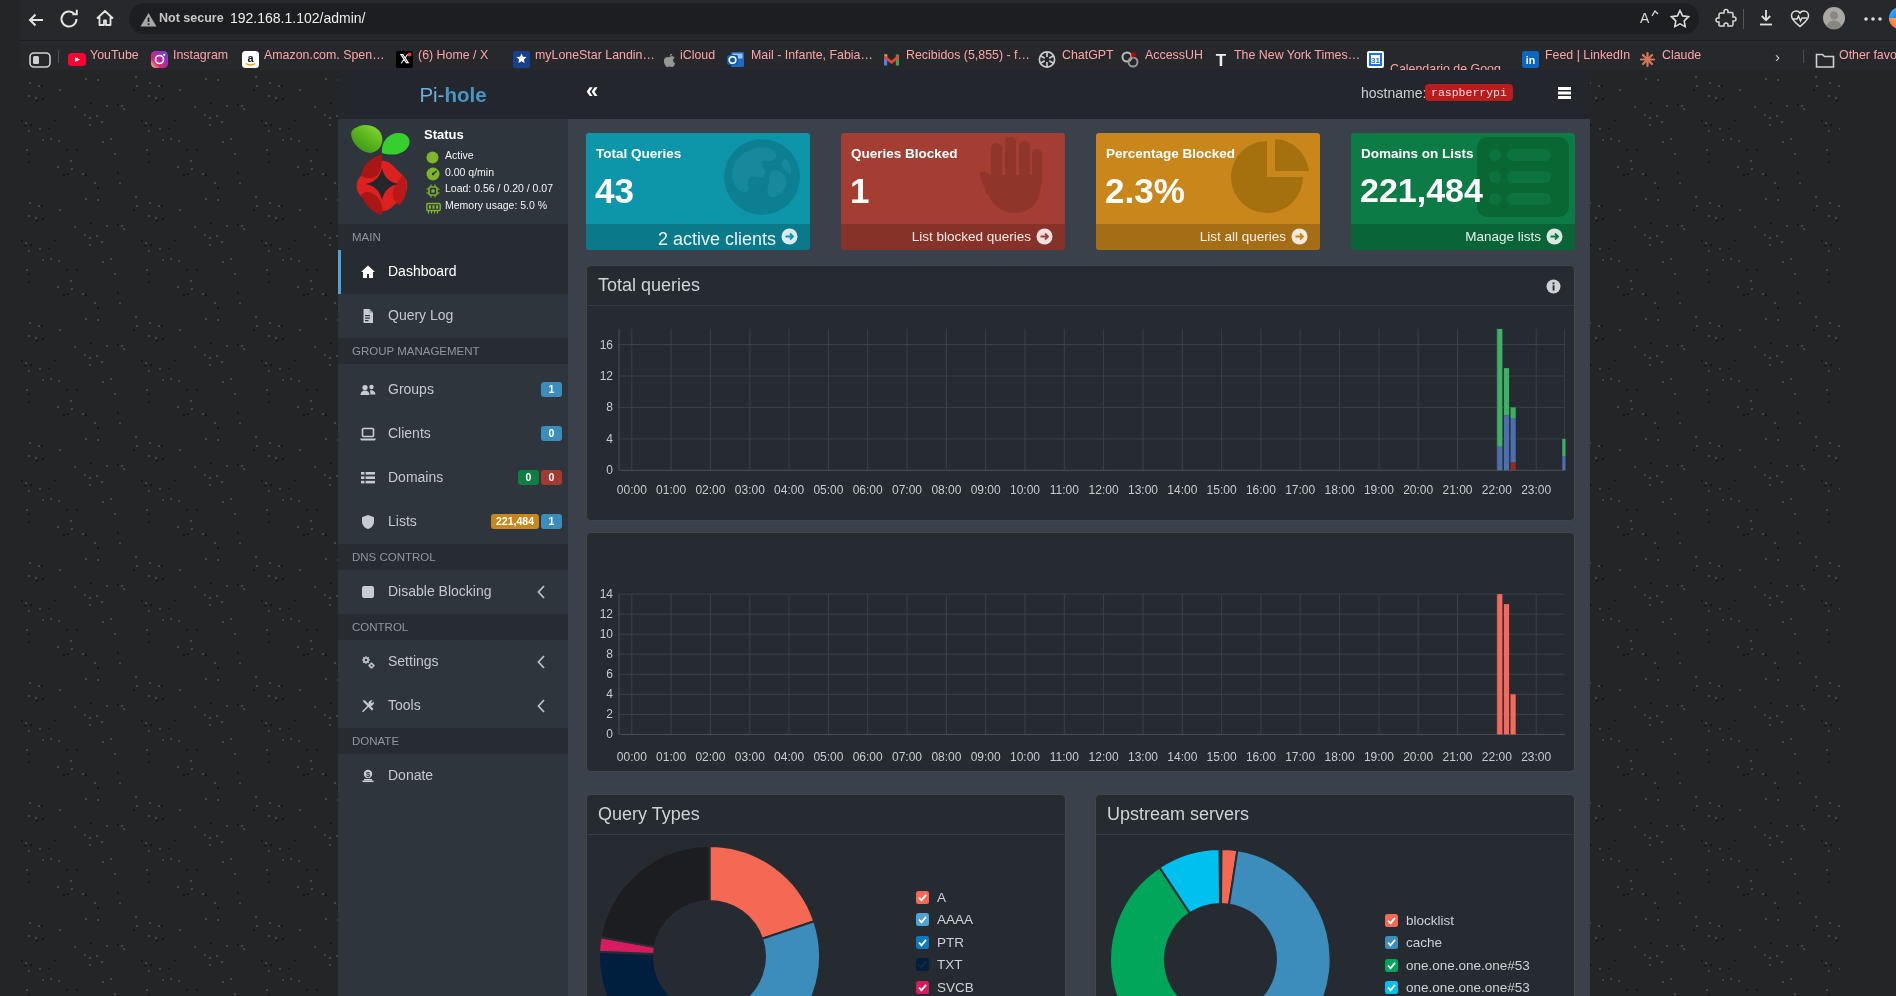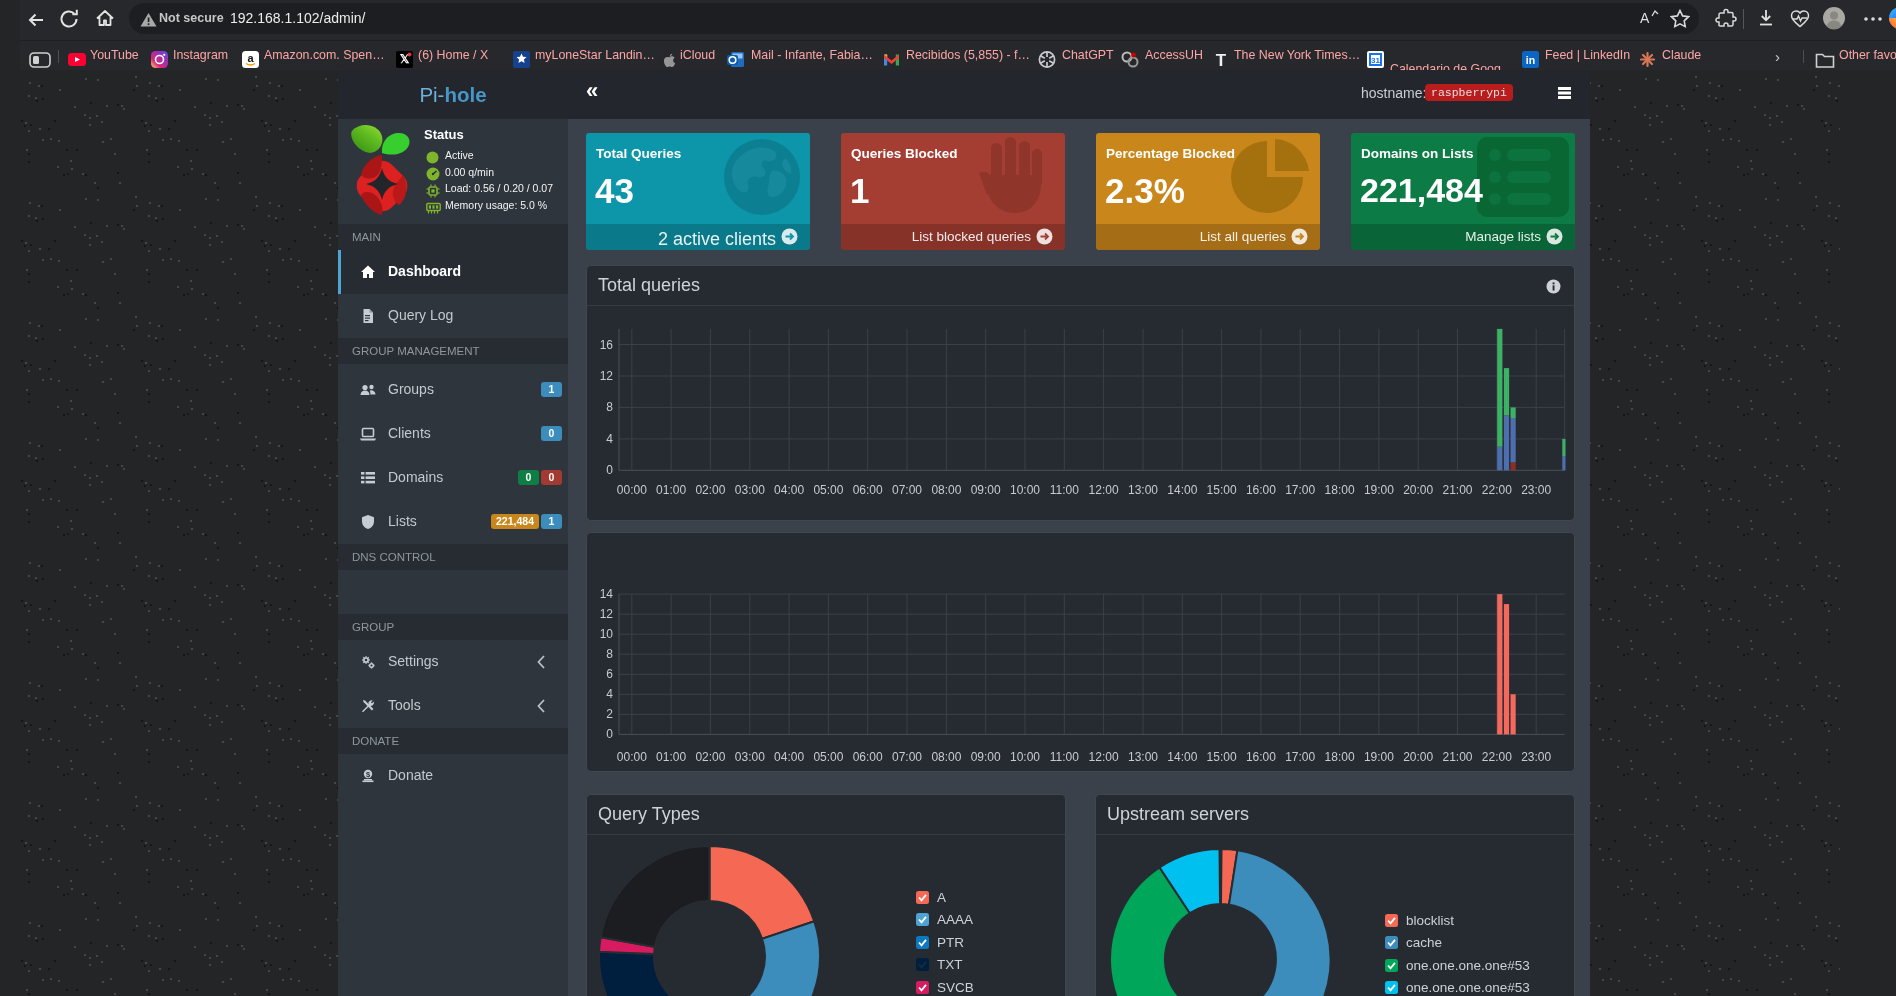--- a/index.html
+++ b/index.html
@@ -333,21 +333,21 @@
             <g stroke="#7eb52a" stroke-width="1.2">
               <line x1="2.5" y1="9" x2="2.5" y2="11.5"></line>
               <line x1="5.5" y1="9" x2="5.5" y2="11.5"></line>
               <line x1="8.5" y1="9" x2="8.5" y2="11.5"></line>
               <line x1="11.5" y1="9" x2="11.5" y2="11.5"></line>
             </g>
           </svg>
 <span class="strow" style="top:128.5px;">Memory usage: 5.0 %</span>
 
     <div style="position:absolute;left:0;top:154px;width:230px;height:26px;background:#272c33;color:#8f969e;font-size:11.5px;line-height:26px;padding-left:14px;box-sizing:border-box;">MAIN</div>
-          <div style="position:absolute;left:0;top:180px;width:230px;height:44px;background:#272c33;border-left:3px solid #4fa4d6;font-weight:bold;">
+          <div style="position:absolute;left:0;top:180px;width:230px;height:44px;background:#272c33;border-left:3px solid #4fa4d6;">
 <svg width="16" height="16" style="position:absolute;left:19px;top:14px;">
               <path d="M8 1.5L1 8h2v6h4v-4h2v4h4V8h2z" fill="#fff"></path>
             </svg>
 <span style="position:absolute;left:47px;top:13px;font-size:14px;color:#fff;white-space:nowrap;">Dashboard</span>
           </div>
           <div style="position:absolute;left:0;top:224px;width:230px;height:44px;">
 <svg width="16" height="16" style="position:absolute;left:22px;top:14px;">
               <path d="M3.5 1h6l3.5 3.5V15h-9.5z" fill="#c6ccd2"></path>
               <path d="M9.5 1v3.5H13" fill="#8f969e"></path>
               <rect x="5" y="7" width="5" height="1.2" fill="#2f353d"></rect>
@@ -390,21 +390,30 @@
           </div>
           <div style="position:absolute;left:0;top:430px;width:230px;height:44px;">
 <svg width="16" height="16" style="position:absolute;left:22px;top:14px;">
               <path d="M8 1l6 2.2v4.3c0 3.8-2.6 6.4-6 7.5-3.4-1.1-6-3.7-6-7.5V3.2z" fill="#c6ccd2"></path>
             </svg>
 <span style="position:absolute;left:50px;top:13px;font-size:14px;color:#c3c9cf;white-space:nowrap;">Lists</span>
             <span style="position:absolute;right:29px;top:14px;background:#c8861b;color:#fff;font-size:10.5px;font-weight:bold;border-radius:3px;padding:1px 5px;text-align:center;line-height:13px;">221,484</span>
             <span style="position:absolute;right:6px;top:14px;background:#3c8dbc;color:#fff;font-size:10.5px;font-weight:bold;border-radius:3px;min-width:15px;padding:1px 3px;text-align:center;line-height:13px;">1</span>
           </div>
           <div style="position:absolute;left:0;top:474px;width:230px;height:26px;background:#272c33;color:#8f969e;font-size:11.5px;line-height:26px;padding-left:14px;box-sizing:border-box;">DNS CONTROL</div>
-          <div style="position:absolute;left:0;top:544px;width:230px;height:26px;background:#272c33;color:#8f969e;font-size:11.5px;line-height:26px;padding-left:14px;box-sizing:border-box;">GROUP</div>
+          <div style="position:absolute;left:0;top:500px;width:230px;height:44px;">
+<svg width="16" height="16" style="position:absolute;left:22px;top:14px;">
+              <rect x="2" y="2" width="12" height="12" rx="2" fill="#c6ccd2"></rect>
+            </svg>
+<span style="position:absolute;left:50px;top:13px;font-size:14px;color:#c3c9cf;white-space:nowrap;">Disable Blocking</span>
+            <svg width="8" height="14" style="position:absolute;right:23px;top:15px;">
+              <path d="M7 1L1.5 7L7 13" stroke="#b9bfc6" stroke-width="1.8" fill="none"></path>
+            </svg>
+          </div>
+          <div style="position:absolute;left:0;top:544px;width:230px;height:26px;background:#272c33;color:#8f969e;font-size:11.5px;line-height:26px;padding-left:14px;box-sizing:border-box;">CONTROL</div>
           <div style="position:absolute;left:0;top:570px;width:230px;height:44px;">
 <svg width="16" height="16" style="position:absolute;left:22px;top:14px;">
               <circle cx="6" cy="6" r="2.1" fill="none" stroke="#c6ccd2" stroke-width="1.5"></circle>
               <g stroke="#c6ccd2" stroke-width="1.5">
                 <line x1="6" y1="2.2" x2="6" y2="3.6"></line>
                 <line x1="6" y1="8.4" x2="6" y2="9.8"></line>
                 <line x1="2.2" y1="6" x2="3.6" y2="6"></line>
                 <line x1="8.4" y1="6" x2="9.8" y2="6"></line>
                 <line x1="3.3" y1="3.3" x2="4.3" y2="4.3"></line>
                 <line x1="7.7" y1="7.7" x2="8.7" y2="8.7"></line>

